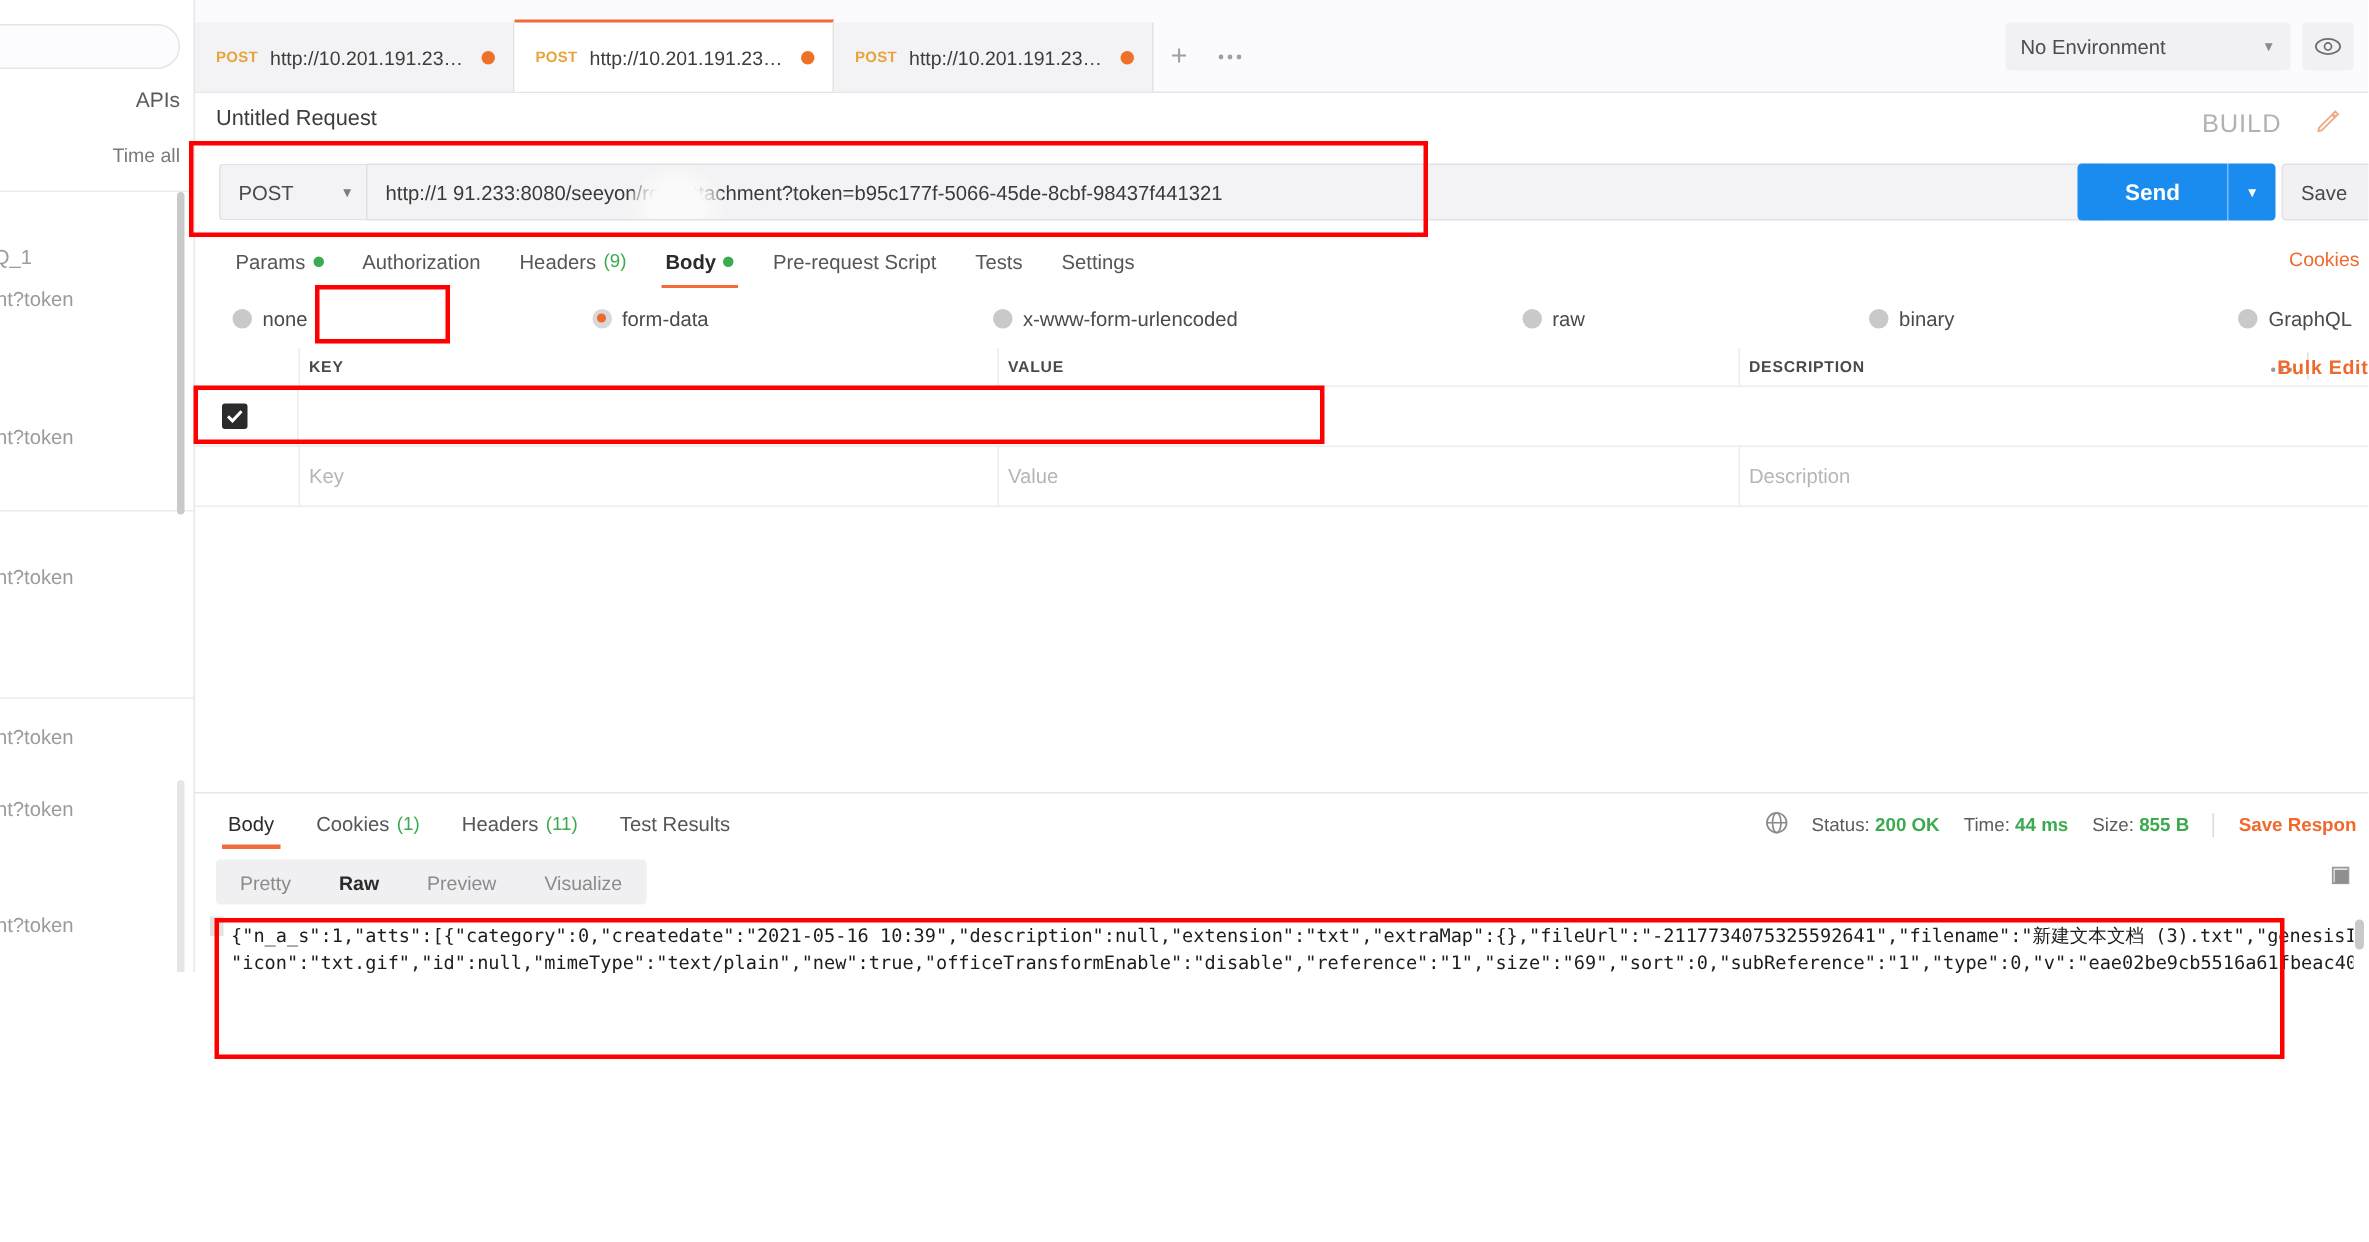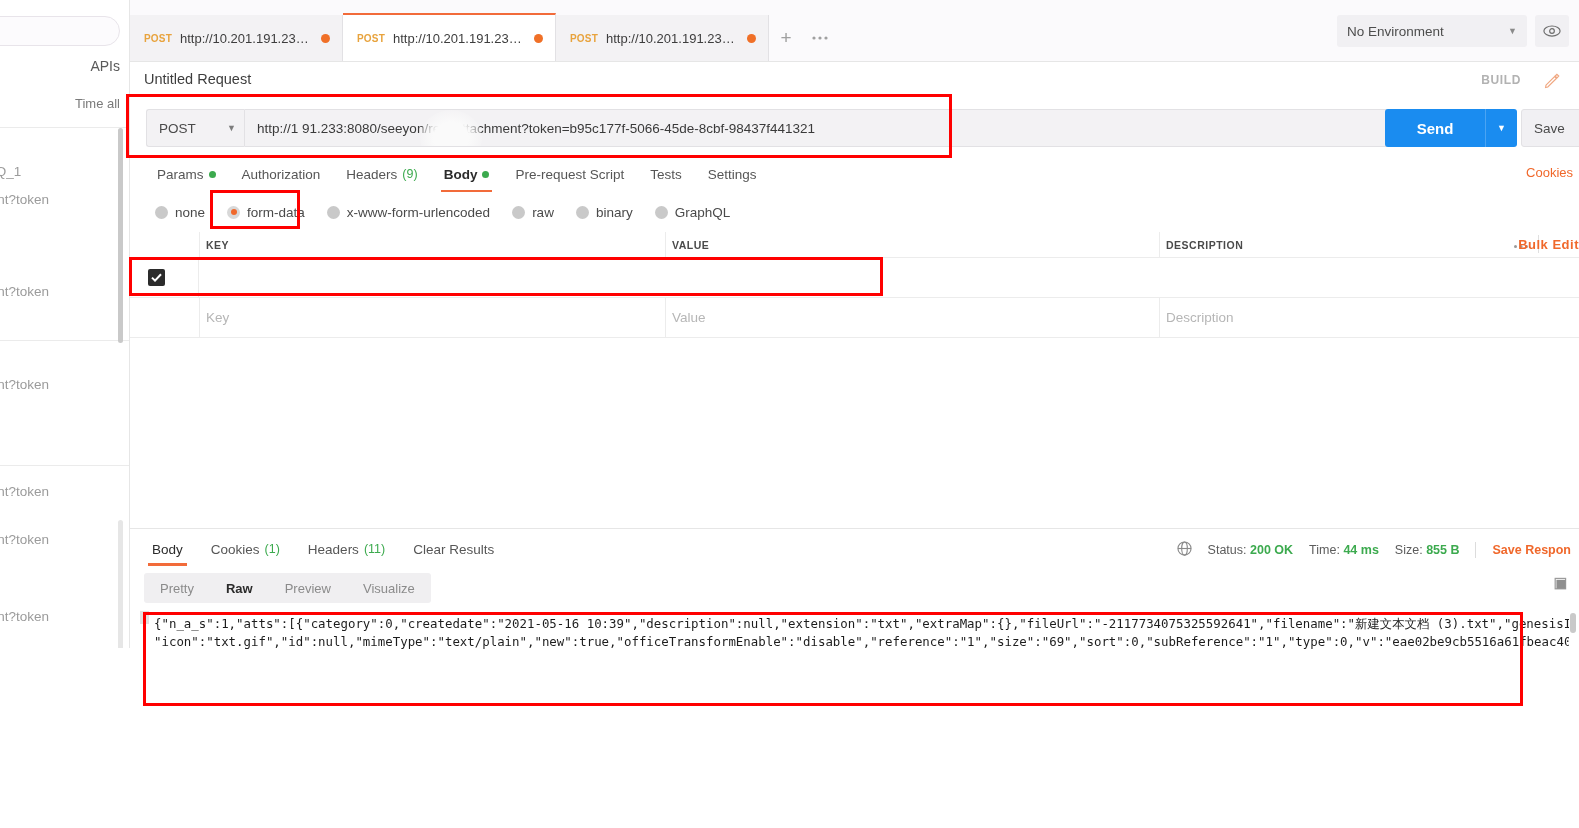--- a/index.html
+++ b/index.html
@@ -87,21 +87,21 @@
 
   
   #reqtitle {
     position: absolute; left: 130px; top: 62px; right: 0; height: 38px;
     background: #fff;
   }
   .rt-name {
     position: absolute; left: 14px; top: 9px; font-size: 14.5px; color: #3d3d3d;
   }
   .rt-build {
-    position: absolute; right: 58px; top: 11px; font-size: 12px; color: #b2b2b2; letter-spacing: .6px; font-weight: bold;
+    position: absolute; right: 58px; top: 11px; font-size: 17px; color: #b2b2b2; letter-spacing: .6px;
   }
   .rt-pencil {
     position: absolute; right: 12px; top: 5px; width: 30px; height: 28px;
     display: flex; align-items: center; justify-content: center; cursor: pointer;
   }
 
   
   #urlrow { position: absolute; left: 130px; top: 100px; right: 0; height: 56px; background: #fff; }
   .method-box {
     position: absolute; left: 16px; top: 9px; width: 98px; height: 38px;
@@ -153,21 +153,21 @@
     content: ""; position: absolute; left: 10px; right: 10px; bottom: 0; height: 2px; background: #f26b3a;
   }
   .grn-dot { width: 7px; height: 7px; border-radius: 50%; background: #3caa4e; display: inline-block; }
   .cnt-grn { color: #3caa4e; font-size: 12.5px; }
   .cookies-link {
     position: absolute; right: 6px; top: 9px; font-size: 13px; color: #f0682b; cursor: pointer;
   }
 
   
   #bodytypes { position: absolute; left: 130px; top: 192px; right: 0; height: 40px; background: #fff; }
-  .bt-list { display: flex; align-items: center; height: 40px; padding-left: 14px; }
+  .bt-list { display: flex; align-items: center; height: 40px; padding-left: 14px; justify-content: space-between; }
   .bt-item {
     display: flex; align-items: center; gap: 7px;
     padding: 0 11px; font-size: 13.5px; color: #4a4a4a; cursor: pointer; white-space: nowrap;
   }
   .radio {
     width: 13px; height: 13px; border-radius: 50%; background: #c9c9c9; flex: 0 0 auto;
     display: flex; align-items: center; justify-content: center;
   }
   .radio.on { background: #d8d8d8; }
   .radio.on::after { content:""; width: 6px; height: 6px; border-radius: 50%; background: #f0682b; }
@@ -466,21 +466,21 @@
       </div>
       <div class="resp-tab">
         <span>Cookies</span>
         <span class="cnt-grn">(1)</span>
       </div>
       <div class="resp-tab">
         <span>Headers</span>
         <span class="cnt-grn">(11)</span>
       </div>
       <div class="resp-tab">
-        <span>Clear Results</span>
+        <span>Test Results</span>
       </div>
     </div>
 
     <div class="meta">
       <span>
         <svg width="15" height="15" viewBox="0 0 16 16">
           <circle cx="8" cy="8" r="7" fill="none" stroke="#8a8a8a" stroke-width="1.2"></circle>
           <ellipse cx="8" cy="8" rx="3" ry="7" fill="none" stroke="#8a8a8a" stroke-width="1.2"></ellipse>
           <line x1="1" y1="8" x2="15" y2="8" stroke="#8a8a8a" stroke-width="1.2"></line>
         </svg>

